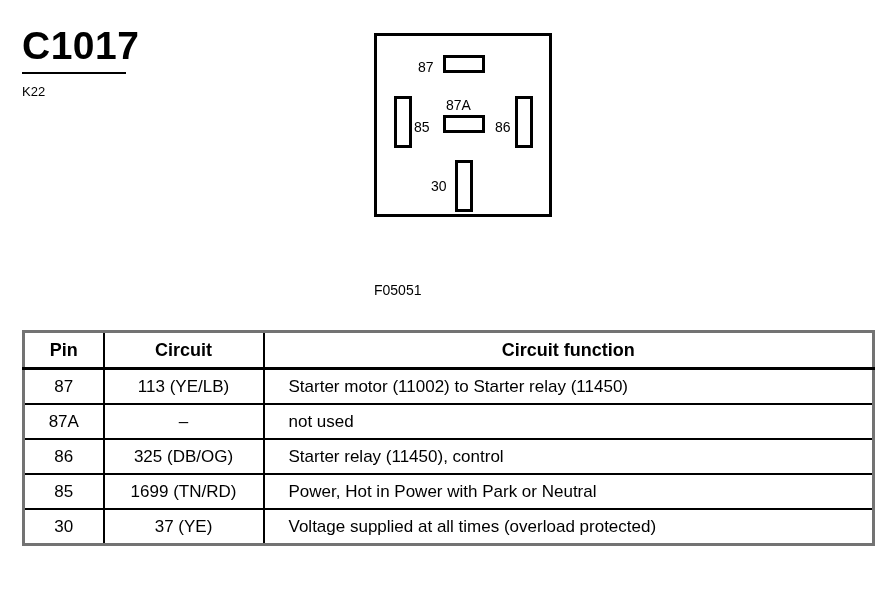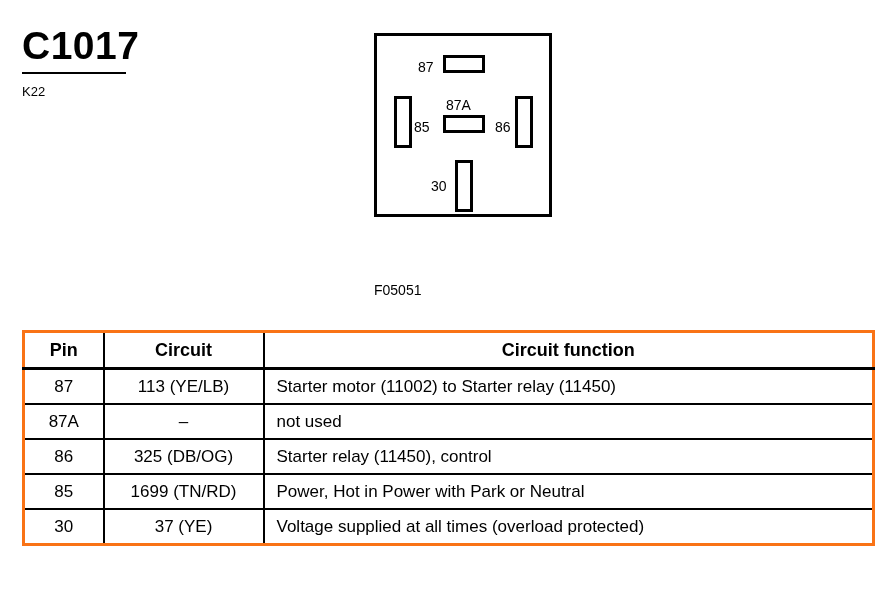--- a/index.html
+++ b/index.html
@@ -130,25 +130,25 @@
     border-bottom-width: 3px;
   }
   #pin-table thead th.th-function { text-align: center; }
 
   #pin-table td.cell-pin,
   #pin-table td.cell-circuit {
     text-align: center;
   }
   #pin-table td.cell-function {
     text-align: left;
-    padding-left: 12px;
-  }
-
-  
-  #pin-table { border: 3px solid #f97316; }
+    padding-left: 24px;
+  }
+
+  
+  #pin-table { border: 3px solid #737373; }
 </style>
 </head>
 <body>
 
 <div id="id-block">
   <div id="connector-id">C1017</div>
   <div id="connector-id-rule"></div>
   <div id="component-code">K22</div>
 </div>
 

